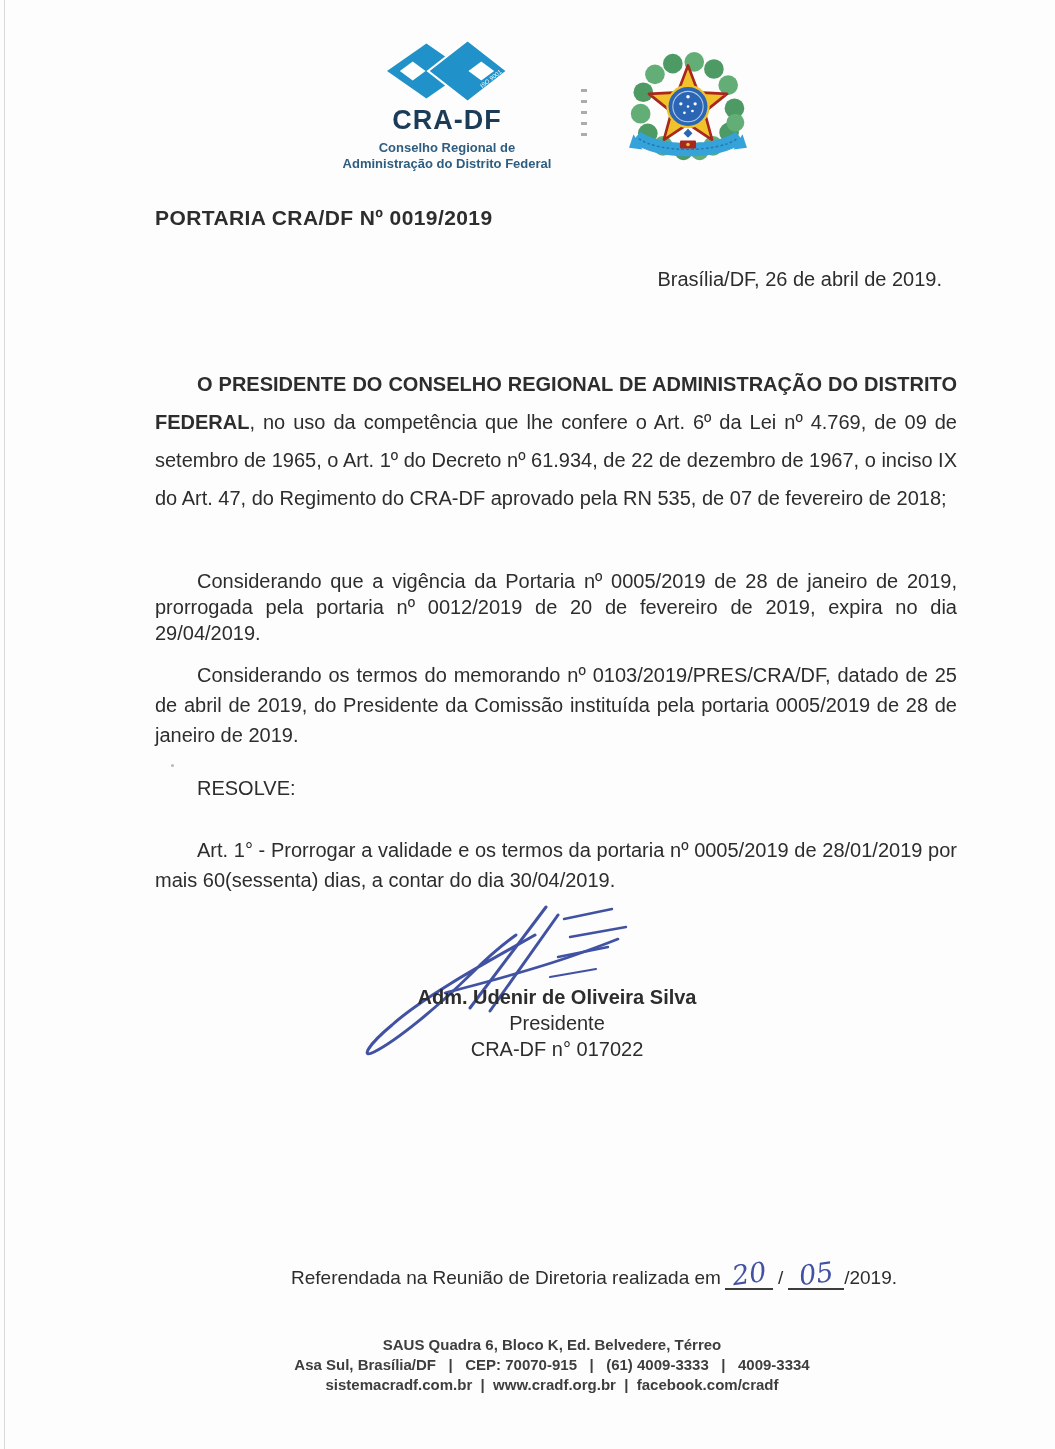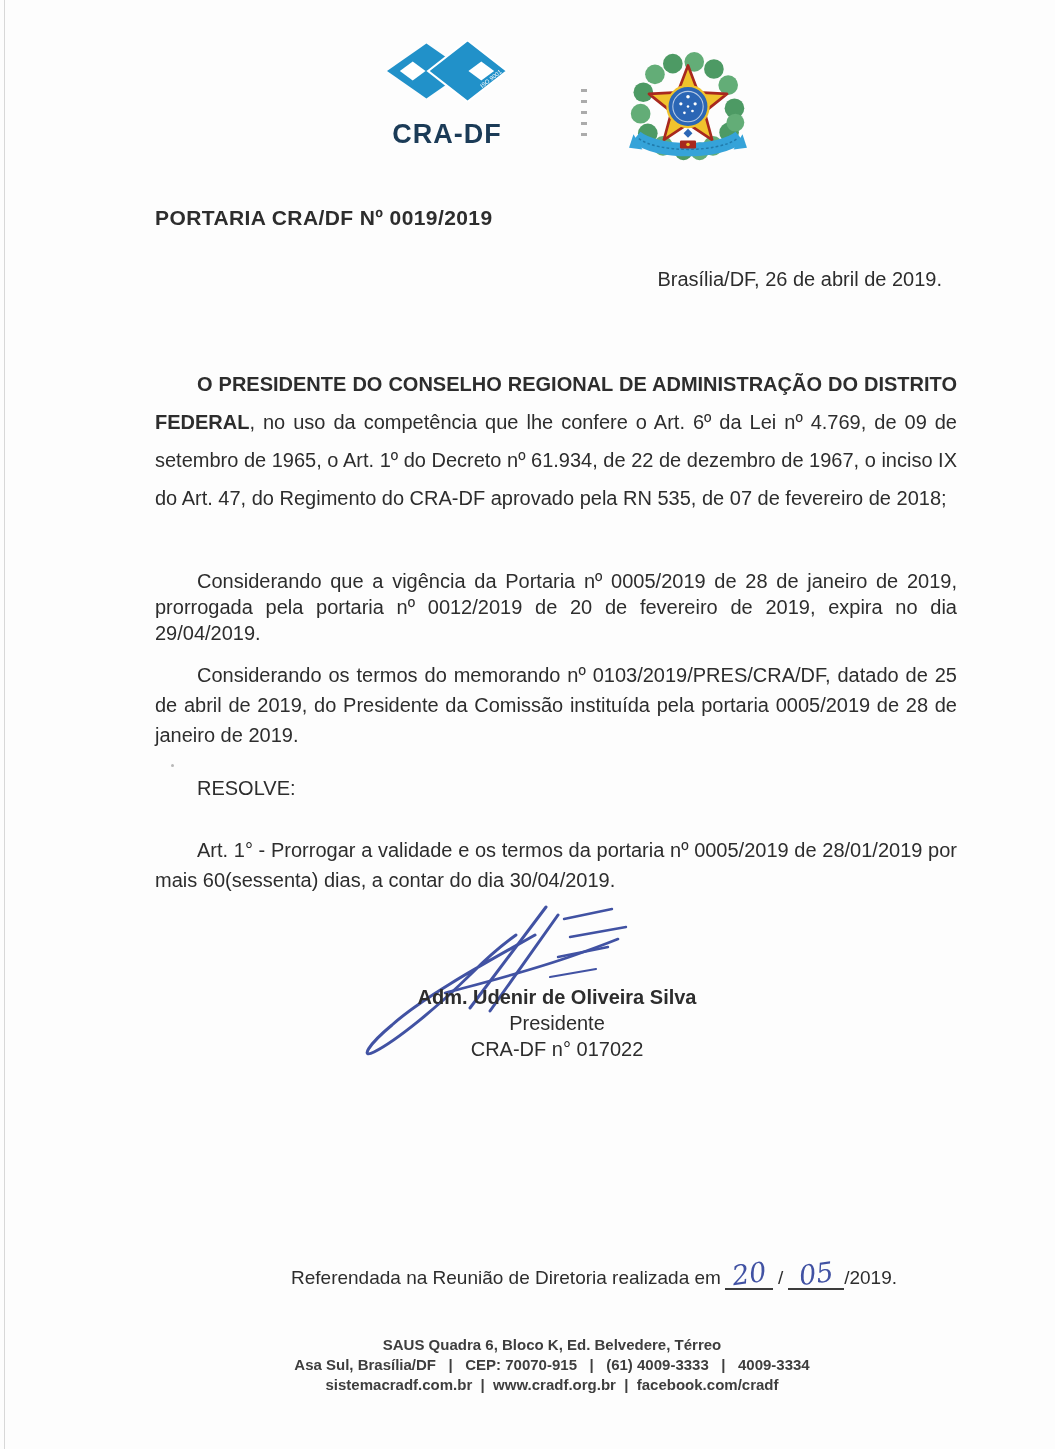--- a/index.html
+++ b/index.html
@@ -7,21 +7,21 @@
     position:relative; width:1055px; height:1449px; margin:0 auto;
     background:#fdfdfd; overflow:hidden;
     font-family:"Liberation Sans", sans-serif; color:#2d2d2d;
   }
   .scan-edge { position:absolute; left:4px; top:0; width:1px; height:100%; background:#d8d8d8; }
   .scan-speck { position:absolute; left:171px; top:764px; width:3px; height:3px; background:#9a9a9a; border-radius:50%; opacity:.7; }
 
   
   .logo-block { position:absolute; left:337px; top:40px; width:220px; text-align:center; }
   .logo-mark { display:block; margin:0 auto; }
-  .logo-name { font-size:27px; font-weight:bold; color:#1b3b57; letter-spacing:1px; margin-top:17px; }
+  .logo-name { font-size:27px; font-weight:bold; color:#1b3b57; letter-spacing:1px; margin-top:3px; }
   .logo-tagline { font-size:13px; font-weight:bold; color:#2e5d80; line-height:16px; margin-top:4px; }
   .dots-col { position:absolute; left:581px; top:89px; }
   .dots-col div { width:6px; height:3px; background:#8f8f8f; margin-bottom:8px; opacity:.75; }
   .coat { position:absolute; left:621px; top:44px; }
 
   
   .title { position:absolute; left:155px; top:206px; font-size:21px; font-weight:bold; letter-spacing:.4px; }
   .dateline { position:absolute; top:268px; right:113px; font-size:20px; }
   .para { position:absolute; left:155px; width:802px; text-align:justify; font-size:20px; }
   .p-open { top:345px; line-height:38px; text-indent:42px; }
@@ -60,20 +60,24 @@
 
   <div class="logo-block">
     <svg class="logo-mark" width="120" height="62" viewBox="0 0 140 72">
       <polygon points="0,36 46,4 92,36 46,68" fill="#2191c9"></polygon>
       <polygon points="48,36 94,0 140,36 94,72" fill="#2191c9" stroke="#ffffff" stroke-width="2.5"></polygon>
       <polygon points="15,36 30,25 45,36 30,47" fill="#ffffff"></polygon>
       <polygon points="95,36 110,25 125,36 110,47" fill="#ffffff"></polygon>
       <text transform="translate(111,56) rotate(-38)" font-size="7" fill="#ffffff" font-family="Liberation Sans, sans-serif">ISO 9001</text>
     </svg>
     <div class="logo-name">CRA-DF</div>
+    <div class="logo-tagline">
+      <div>Conselho Regional de</div>
+      <div>Administração do Distrito Federal</div>
+    </div>
   </div>
 
   <div class="dots-col">
     <div></div>
       <div></div>
       <div></div>
       <div></div>
       <div></div>
   </div>
 

